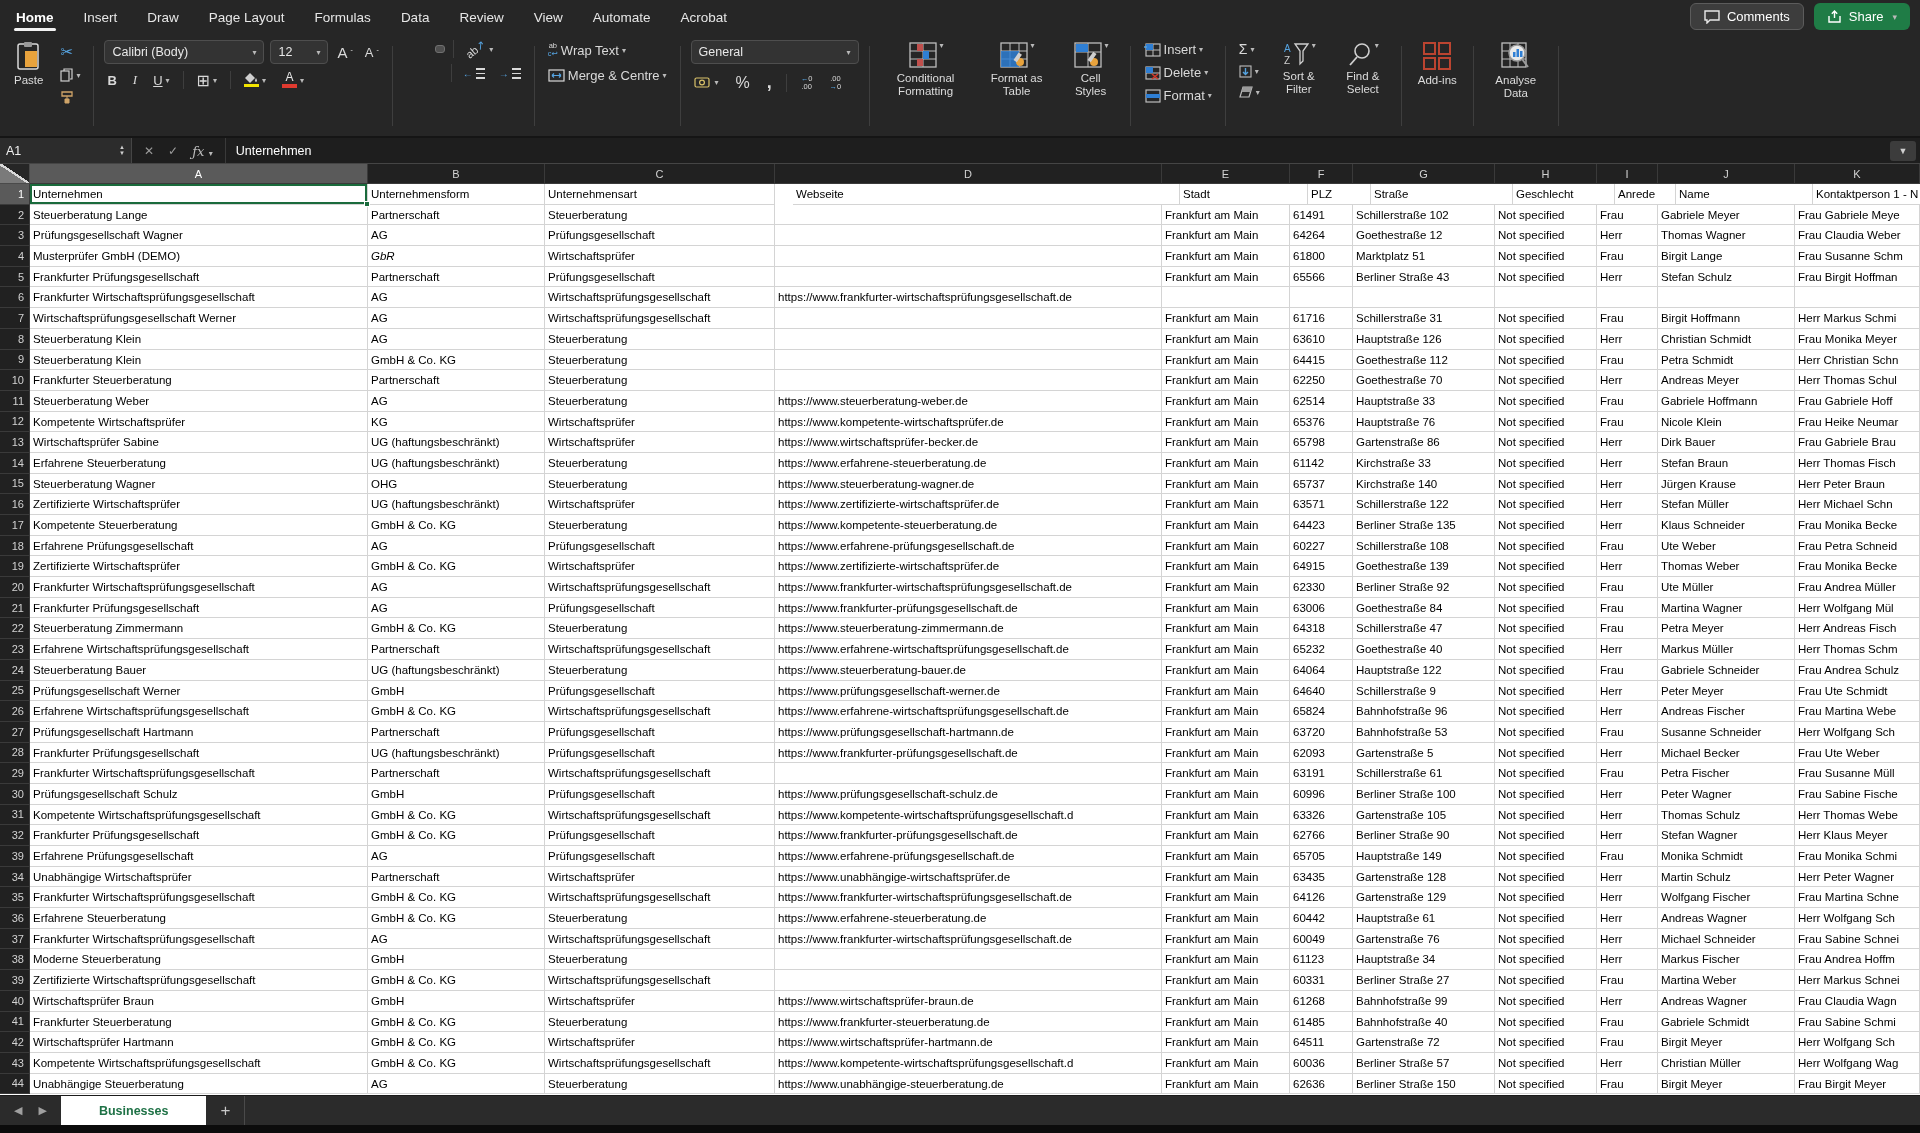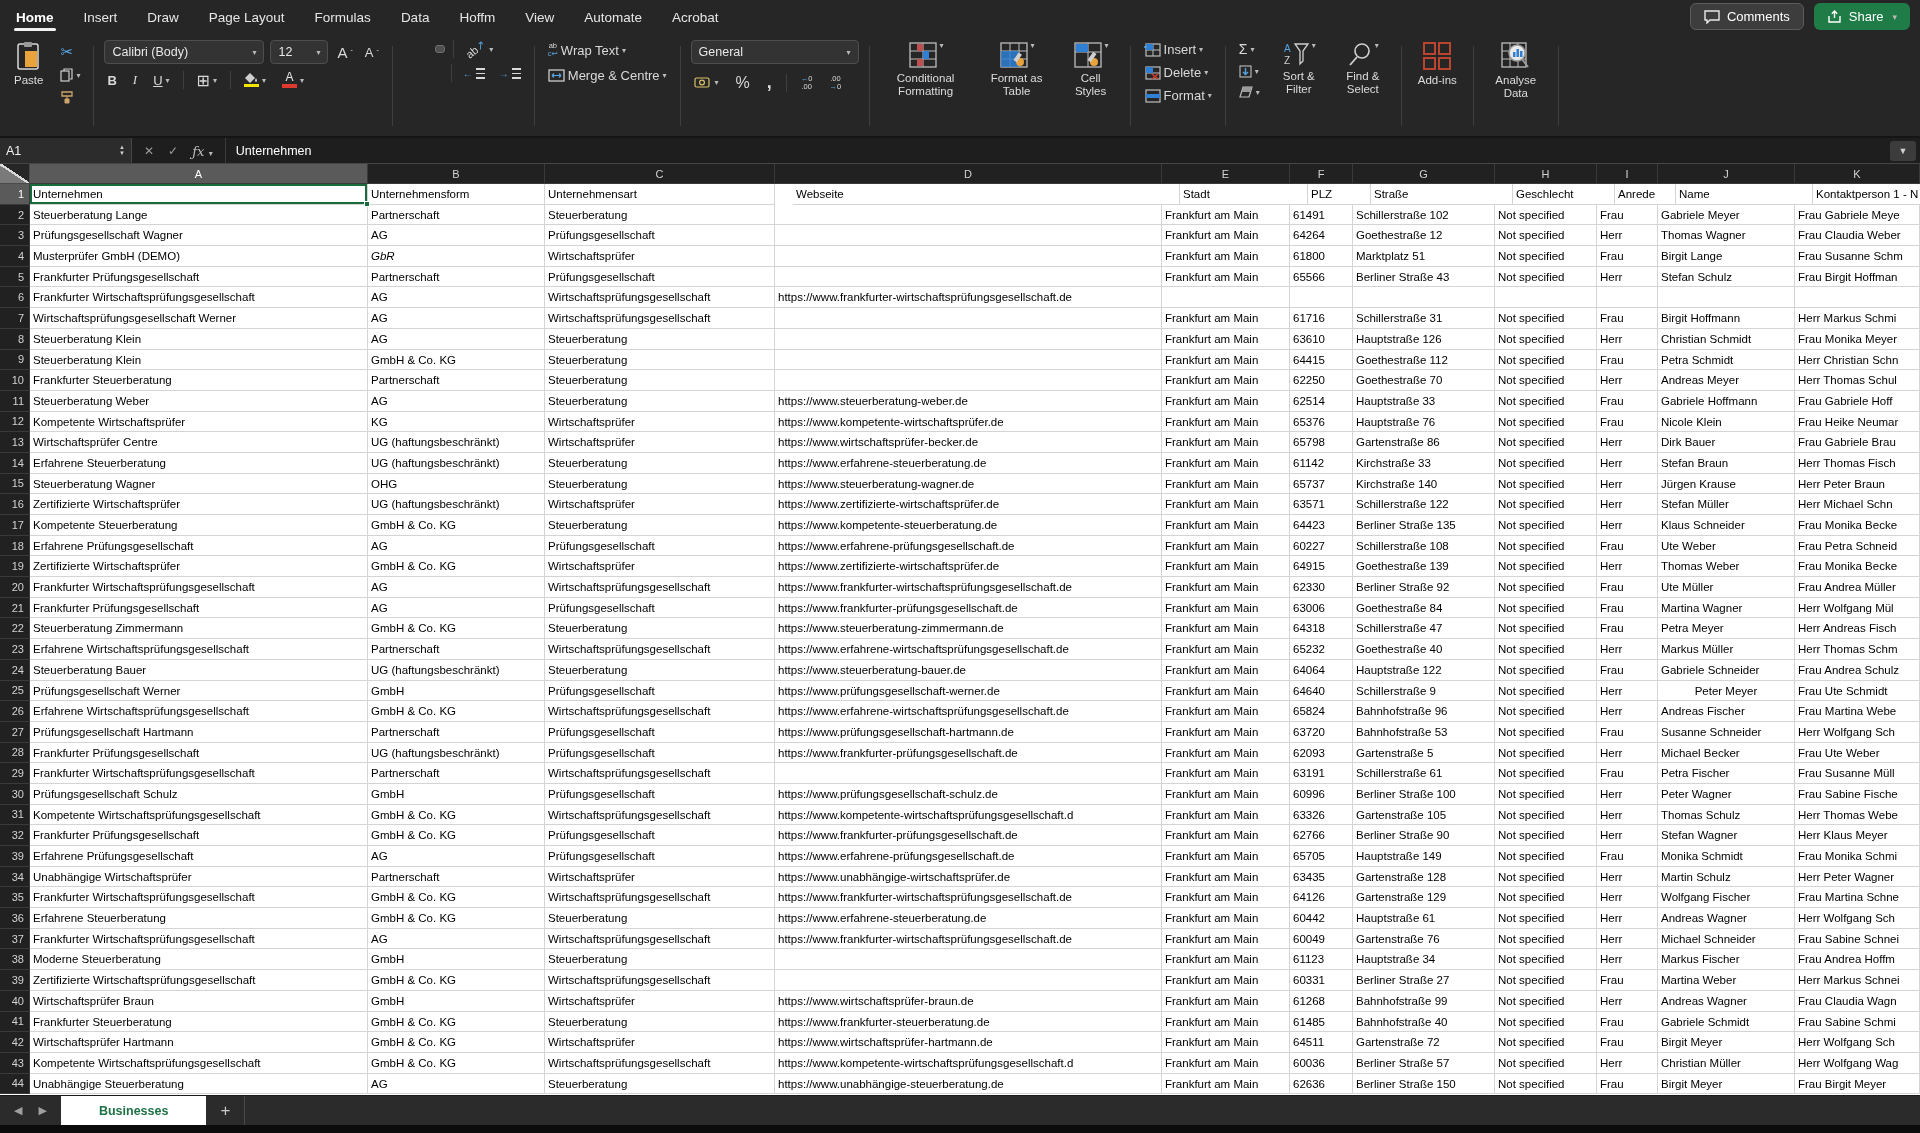--- a/index.html
+++ b/index.html
@@ -83,21 +83,21 @@
 <div class="app">
 
   <div class="tabs-row">
     <div class="tabs">
       <span class="rtab active">Home</span>
       <span class="rtab">Insert</span>
       <span class="rtab">Draw</span>
       <span class="rtab">Page Layout</span>
       <span class="rtab">Formulas</span>
       <span class="rtab">Data</span>
-      <span class="rtab">Hoffm</span>
+      <span class="rtab">Review</span>
       <span class="rtab">View</span>
       <span class="rtab">Automate</span>
       <span class="rtab">Acrobat</span>
     </div>
     <div class="top-right">
       <div class="pill comments">
         <span>
           <svg width="16" height="14" viewBox="0 0 16 14">
               <path d="M1 1 h14 v9 h-9 l-3 3 v-3 h-2 z" fill="none" stroke="#e8e8e8" stroke-width="1.4"></path>
             </svg>
@@ -666,21 +666,21 @@
         <div class="cell" style="width: 128px;">Frankfurt am Main</div>
         <div class="cell" style="width: 63px;">65376</div>
         <div class="cell" style="width: 142px;">Hauptstraße 76</div>
         <div class="cell" style="width: 102px;">Not specified</div>
         <div class="cell" style="width: 61px;">Frau</div>
         <div class="cell" style="width: 137px;">Nicole Klein</div>
         <div class="cell" style="width: 125px;">Frau Heike Neumar</div>
       </div>
       <div class="grow">
         <div class="rnum">13</div>
-        <div class="cell" style="width: 338px;">Wirtschaftsprüfer Centre</div>
+        <div class="cell" style="width: 338px;">Wirtschaftsprüfer Sabine</div>
         <div class="cell" style="width: 177px;">UG (haftungsbeschränkt)</div>
         <div class="cell" style="width: 230px;">Wirtschaftsprüfer</div>
         <div class="cell" style="width: 387px;">https://www.wirtschaftsprüfer-becker.de</div>
         <div class="cell" style="width: 128px;">Frankfurt am Main</div>
         <div class="cell" style="width: 63px;">65798</div>
         <div class="cell" style="width: 142px;">Gartenstraße 86</div>
         <div class="cell" style="width: 102px;">Not specified</div>
         <div class="cell" style="width: 61px;">Herr</div>
         <div class="cell" style="width: 137px;">Dirk Bauer</div>
         <div class="cell" style="width: 125px;">Frau Gabriele Brau</div>
@@ -843,21 +843,21 @@
         <div class="rnum">25</div>
         <div class="cell" style="width: 338px;">Prüfungsgesellschaft Werner</div>
         <div class="cell" style="width: 177px;">GmbH</div>
         <div class="cell" style="width: 230px;">Prüfungsgesellschaft</div>
         <div class="cell" style="width: 387px;">https://www.prüfungsgesellschaft-werner.de</div>
         <div class="cell" style="width: 128px;">Frankfurt am Main</div>
         <div class="cell" style="width: 63px;">64640</div>
         <div class="cell" style="width: 142px;">Schillerstraße 9</div>
         <div class="cell" style="width: 102px;">Not specified</div>
         <div class="cell" style="width: 61px;">Herr</div>
-        <div class="cell" style="width: 137px; text-align: center;">Peter Meyer</div>
+        <div class="cell" style="width: 137px;">Peter Meyer</div>
         <div class="cell" style="width: 125px;">Frau Ute Schmidt</div>
       </div>
       <div class="grow">
         <div class="rnum">26</div>
         <div class="cell" style="width: 338px;">Erfahrene Wirtschaftsprüfungsgesellschaft</div>
         <div class="cell" style="width: 177px;">GmbH &amp; Co. KG</div>
         <div class="cell" style="width: 230px;">Wirtschaftsprüfungsgesellschaft</div>
         <div class="cell" style="width: 387px;">https://www.erfahrene-wirtschaftsprüfungsgesellschaft.de</div>
         <div class="cell" style="width: 128px;">Frankfurt am Main</div>
         <div class="cell" style="width: 63px;">65824</div>

